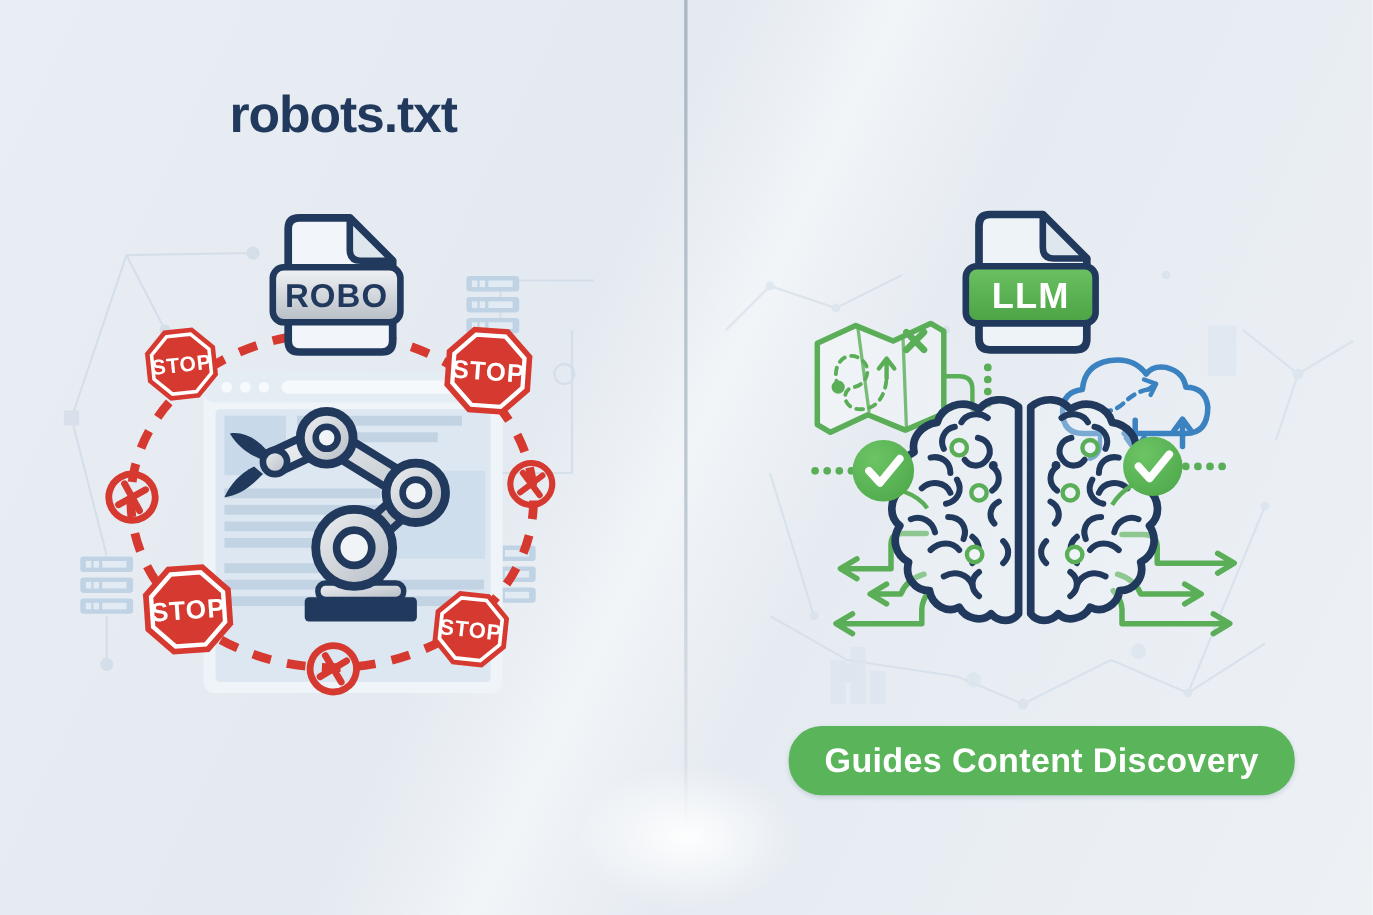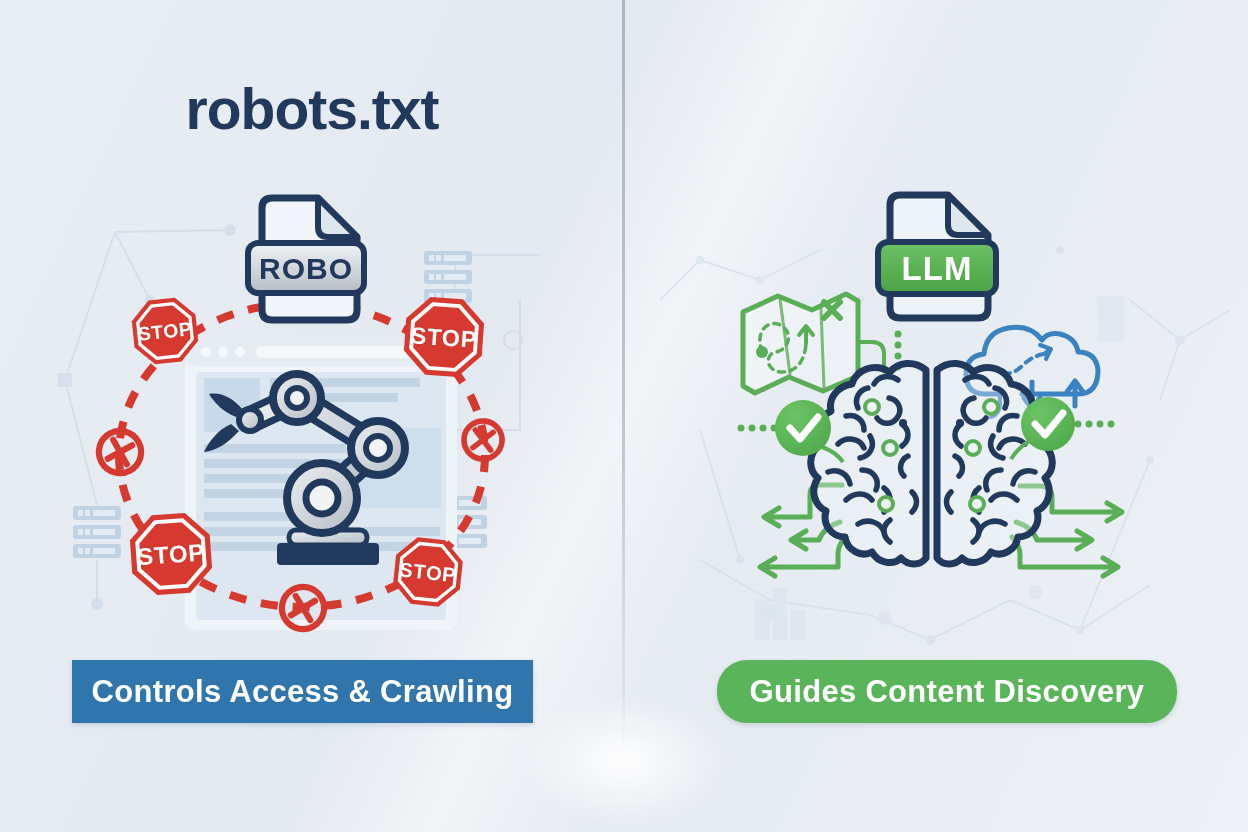--- a/index.html
+++ b/index.html
@@ -15,21 +15,21 @@
   .divider{
     position:absolute;left:622px;top:0;width:3px;height:832px;
     background:linear-gradient(to bottom,#aab6c1 0%,#bfc9d2 55%,rgba(226,233,239,0) 96%);
   }
   .divider-glow{
     position:absolute;left:514px;top:690px;width:220px;height:142px;pointer-events:none;
     background:radial-gradient(ellipse at center,rgba(255,255,255,0.95) 0%,rgba(255,255,255,0) 65%);
   }
   .panel-title{
     position:absolute;top:76px;width:624px;text-align:center;
-    font-size:57px;font-weight:bold;color:#21395c;letter-spacing:-1px;
+    font-size:47px;font-weight:bold;color:#21395c;letter-spacing:-1px;
   }
   .panel-title.right{left:624px;}
   .banner{
     position:absolute;top:660px;height:63px;display:flex;align-items:center;justify-content:center;
     color:#ffffff;font-weight:bold;font-size:31px;letter-spacing:0.3px;
     box-shadow:0 2px 5px rgba(40,70,100,0.18);
   }
   .banner.blue{left:72px;width:461px;background:#3076ad;}
   .banner.green{left:717px;width:460px;background:#5ab45a;border-radius:30px;}
   svg{position:absolute;top:0;left:0;}
@@ -298,22 +298,19 @@
     <g>
       <path d="M890,205 Q890,195 900,195 H948 L988,235 V308 Q988,318 978,318 H900 Q890,318 890,308 Z" fill="#eef3f8" stroke="#21395c" stroke-width="7" stroke-linejoin="round"></path>
       <path d="M948,195 L988,235 H958 Q948,235 948,225 Z" fill="#dfe7ee" stroke="#21395c" stroke-width="6" stroke-linejoin="round"></path>
       <rect x="878" y="242" width="118" height="52" rx="10" fill="url(#greenBand)" stroke="#21395c" stroke-width="6"></rect>
       <text x="937" y="280" text-anchor="middle" font-size="33" font-weight="bold" fill="#ffffff" letter-spacing="1">LLM</text>
     </g>
   </svg>
 
   <div class="panel-title">robots.txt</div>
 
-  <div class="banner blue">
-    <span>Controls Access &amp; Crawling</span>
-  </div>
   <div class="banner green">
     <span>Guides Content Discovery</span>
   </div>
 
   <div class="divider"></div>
   <div class="divider-glow"></div>
 </div>
 
 </body></html>

